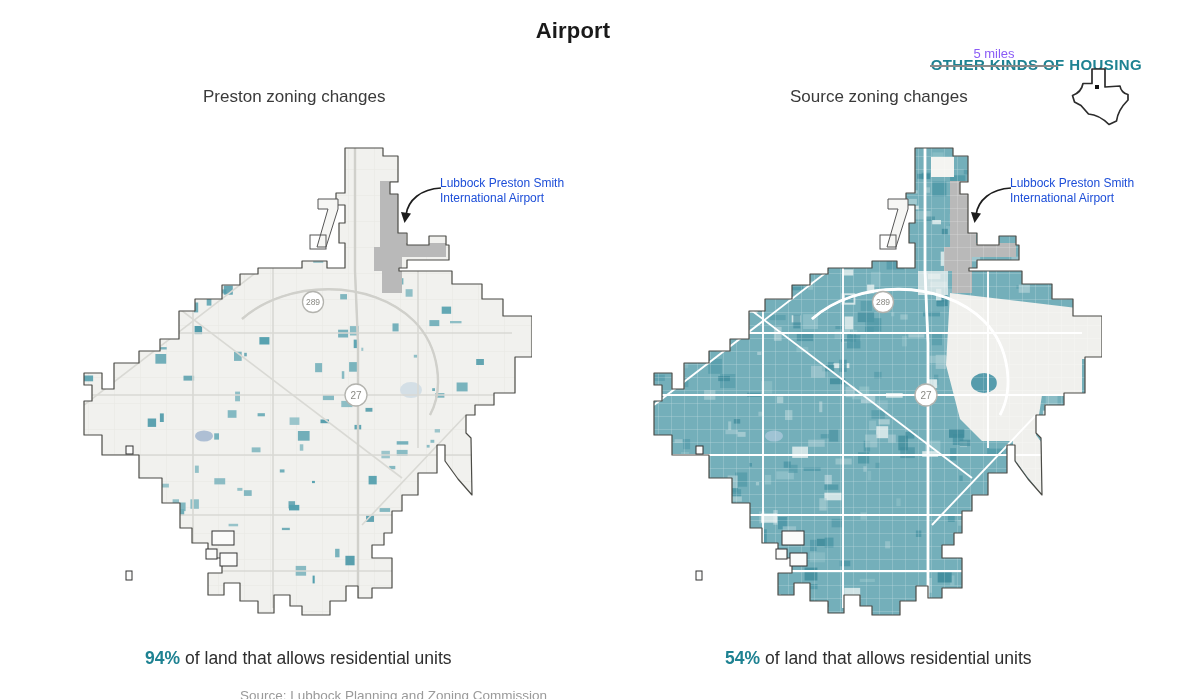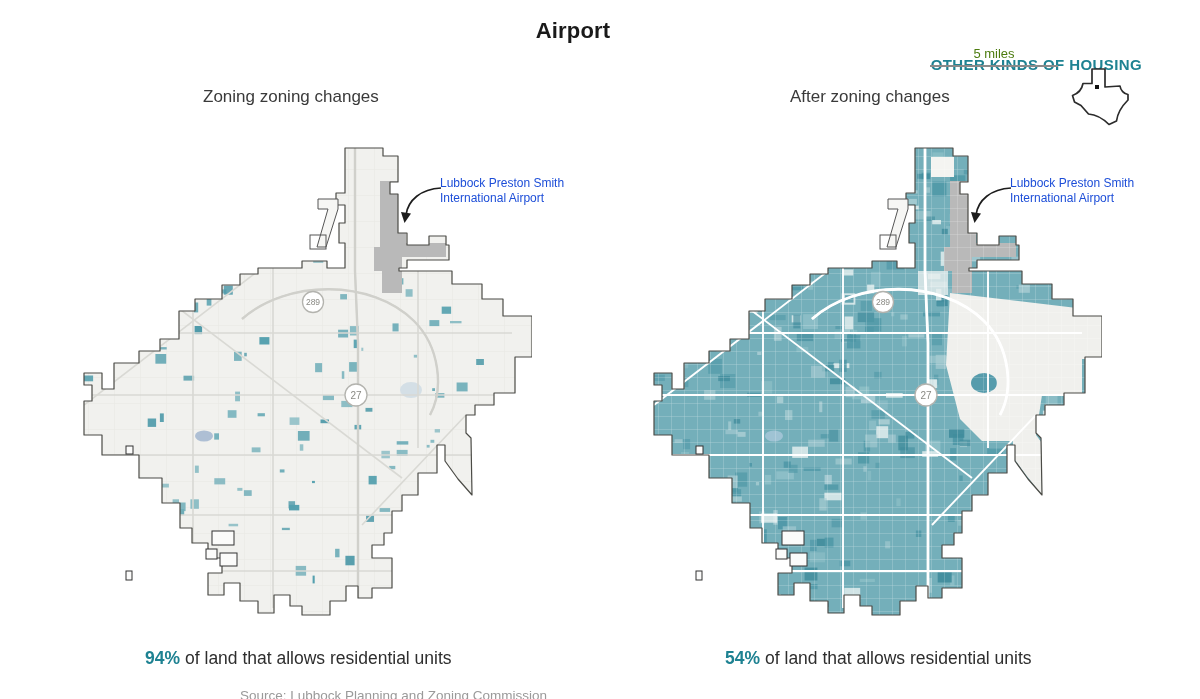--- a/index.html
+++ b/index.html
@@ -16,21 +16,21 @@
   .page-subtitle{
     left:0;top:56px;width:1142px;text-align:right;
     font-size:15px;font-weight:700;color:#1e8292;letter-spacing:.4px;
   }
   .panel-label{
     font-size:17px;color:#3a3a3a;
   }
   .panel-label.before{left:203px;top:87px;}
   .panel-label.after{left:790px;top:87px;}
   .scalebar{left:930px;top:46px;width:128px;text-align:center;}
-  .scalebar .lbl{font-size:13px;color:#4d7c0f;display:block;margin-bottom:4px;}
+  .scalebar .lbl{font-size:13px;color:#8b5cf6;display:block;margin-bottom:4px;}
   .scalebar .bar{display:block;height:0;border-bottom:2px solid #8a8a8a;}
   .texas{left:1070px;top:66px;}
   .map-panel{top:143px;width:470px;height:482px;}
   .map-panel.left{left:62px;}
   .map-panel.right{left:632px;}
   .annot{
     width:150px;font-size:12px;line-height:1.22;color:#1d4ed8;
   }
   .annot.left{left:440px;top:176px;}
   .annot.right{left:1010px;top:176px;}
@@ -46,22 +46,22 @@
   .source{
     left:240px;top:688px;font-size:13.5px;color:#9a9a9a;white-space:nowrap;
   }
 </style>
 </head>
 <body>
 
 <div class="abs page-title">Airport</div>
 <div class="abs page-subtitle">OTHER KINDS OF HOUSING</div>
 
-<div class="abs panel-label before">Zoning zoning changes</div>
-<div class="abs panel-label after">After zoning changes</div>
+<div class="abs panel-label before">Preston zoning changes</div>
+<div class="abs panel-label after">Source zoning changes</div>
 
 <div class="abs scalebar">
   <span class="lbl">5 miles</span>
   <span class="bar"></span>
 </div>
 
 <div class="abs texas">
   <svg width="64" height="62" viewBox="0 0 64 62">
     <path d="M22,3 L35,3 L35,21 L50,20 C50.5,24 54,28 58,28.5 L58,34 C52,40 47.5,47 46.5,55 L39,58.5 C33,52.5 25,48.5 18.5,48 L11,39.5 L4.5,36 L2.5,29.5 C8,27.5 12,23 13,17.5 L22,17.5 Z" fill="#ffffff" stroke="#2c2c2c" stroke-width="1.7" stroke-linejoin="round"></path>
     <rect x="25" y="19" width="4" height="4" fill="#111"></rect>

